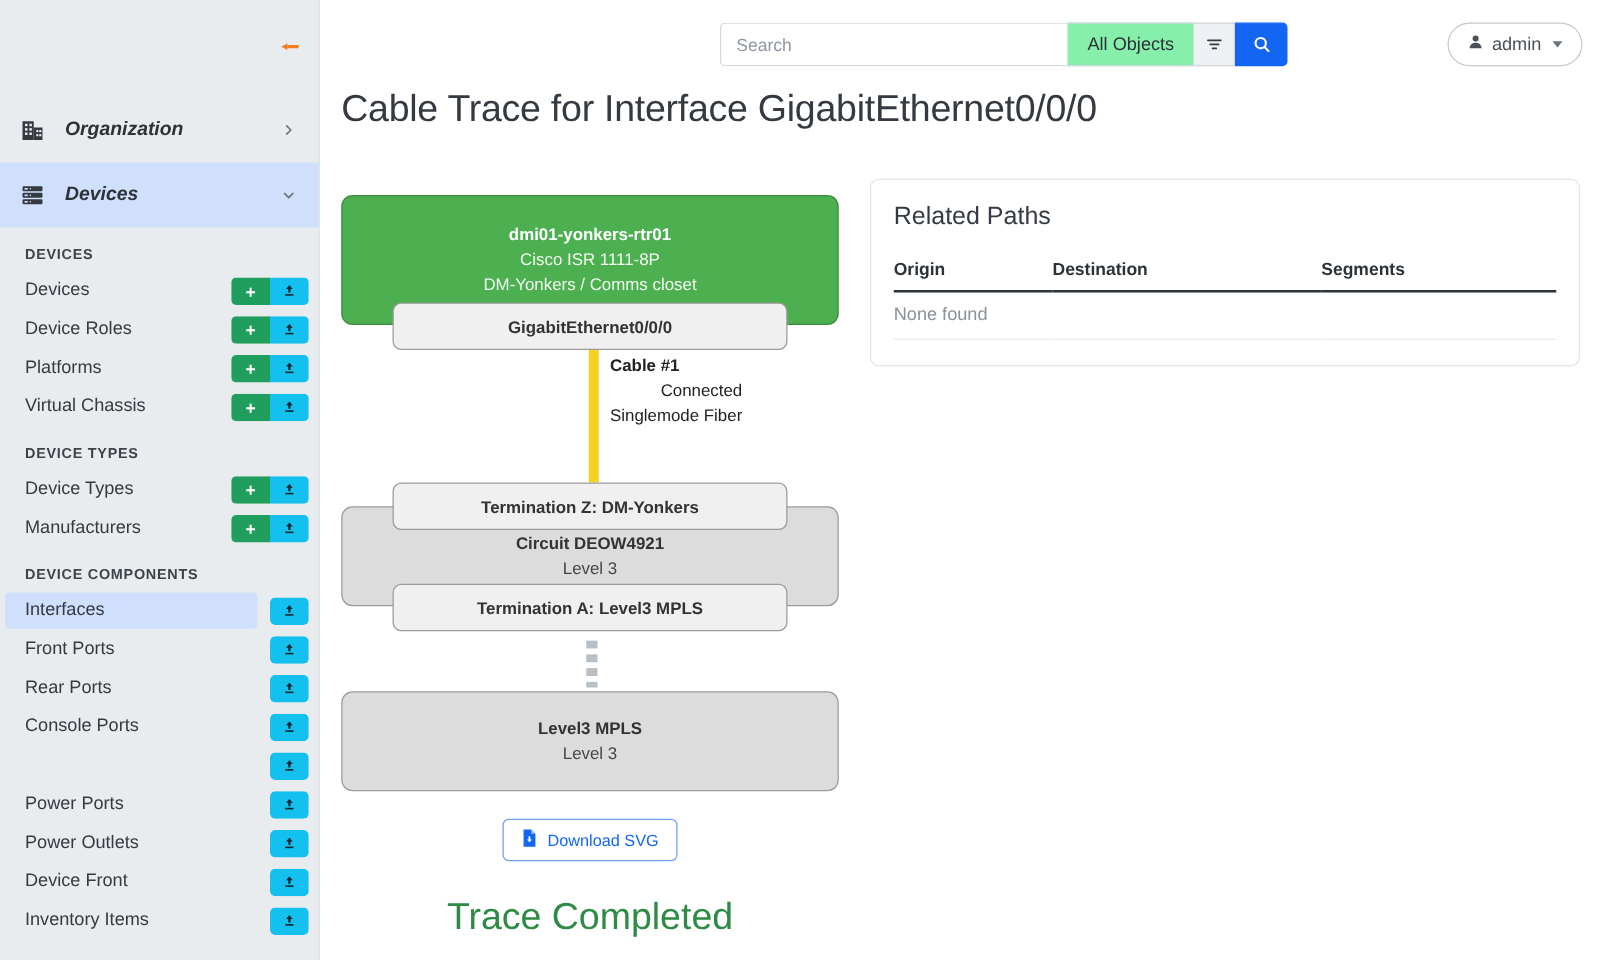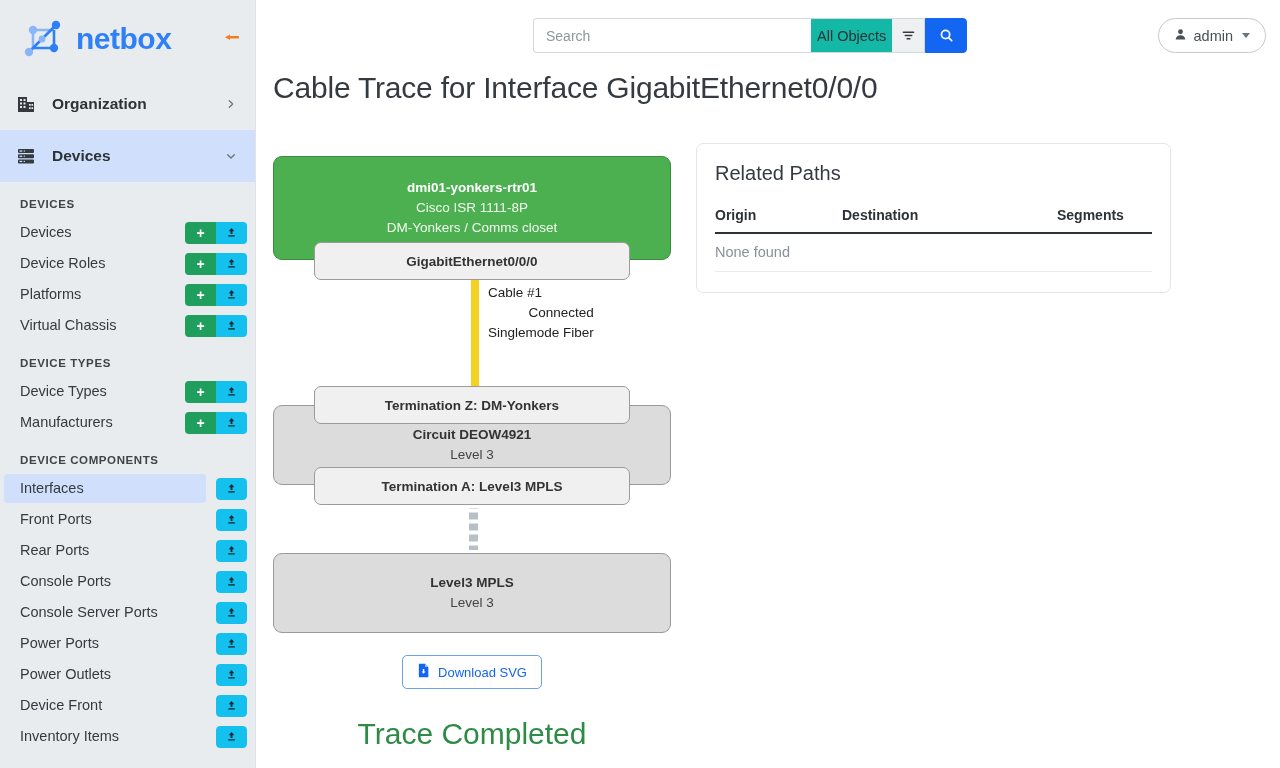--- a/index.html
+++ b/index.html
@@ -29,21 +29,21 @@
   .brand-word { font-size: 30px; font-weight: 700; color: #2f80f7; letter-spacing: -0.5px; line-height: 1; }
   .pin { margin-left: auto; width: 16px; height: 16px; color: #f57c20; display: flex; align-items: center; justify-content: center; }
 
   .nav-group {
     display: flex; align-items: center; gap: 14px;
     padding: 0 18px 0 14px; height: 52px;
     cursor: pointer; font-size: 15.5px; font-weight: 700; color: #2c3236;
   }
   .nav-group.expanded { background: #cfdffc; }
   .nav-group .nav-icon { width: 24px; height: 24px; display:flex; align-items:center; justify-content:center; color:#343a40; }
-  .nav-group .nav-label { flex: 1; }
+  .nav-group .nav-label { flex: 1; font-style: italic; }
   .nav-group .chev { width: 12px; height: 12px; color: #6b747c; display: flex; align-items: center; justify-content: center; }
 
   .nav-section-title {
     font-size: 11.5px; font-weight: 700; letter-spacing: .6px;
     color: #3d4449; padding: 16px 0 7px 20px; text-transform: uppercase;
   }
   .nav-item {
     display: flex; align-items: center; height: 31px;
     padding-left: 20px; padding-right: 8px; position: relative;
   }
@@ -72,26 +72,26 @@
   .btns-wrap { margin-left: auto; }
 
   
   .main { flex: 1; height: 768px; position: relative; background: #fff; overflow: hidden; }
 
   .topbar { height: 70px; display: flex; align-items: center; position: relative; }
   .search-wrap { position: absolute; left: 277px; top: 18px; display: flex; height: 35px; }
   .search-input {
     width: 278px; height: 35px; border: 1px solid #d3d8dd; border-right: none;
     border-radius: 4px 0 0 4px; padding: 0 12px; font-size: 14px;
-    font-family: "Liberation Sans", sans-serif; color: #2c3236; background: #fff; outline: none;
+    font-family: "Liberation Sans", sans-serif; color: #2c3236; background: #fff; outline: none; margin-left: 43px;
   }
   .search-input::placeholder { color: #8e979f; }
   .obj-select {
-    height: 35px; background: #14b8a6; border: 1px solid #d3d8dd; border-left: none; border-right: none;
-    display: flex; align-items: center; padding: 0 6px; font-size: 14.5px; color: #2c3236; cursor: pointer;
+    height: 35px; background: #86efac; border: 1px solid #d3d8dd; border-left: none; border-right: none;
+    display: flex; align-items: center; padding: 0 16px; font-size: 14.5px; color: #2c3236; cursor: pointer;
   }
   .filter-btn {
     height: 35px; width: 33px; background: #eef0f2; border: 1px solid #d3d8dd; border-left: none;
     display: flex; align-items: center; justify-content: center; cursor: pointer; color: #343a40;
   }
   .search-btn {
     height: 35px; width: 42px; background: #1266f1; border: 1px solid #1266f1;
     border-radius: 0 4px 4px 0; display: flex; align-items: center; justify-content: center;
     cursor: pointer; color: #fff;
   }
@@ -128,21 +128,21 @@
     font-size: 13.5px; font-weight: 700; color: #333;
     margin: -18px auto 0 auto; position: relative; z-index: 3; cursor: pointer;
   }
 
   .cable-seg { position: relative; height: 106px; }
   .cable-line {
     position: absolute; left: 198px; top: 0; width: 8px; height: 106px;
     background: #f5d221;
   }
   .cable-label { position: absolute; left: 215px; top: 3px; }
-  .cable-label .l1 { font-size: 13.5px; font-weight: 400; color: #222; line-height: 20px; }
+  .cable-label .l1 { font-size: 13.5px; font-weight: 700; color: #222; line-height: 20px; }
   .cable-label .l2 { font-size: 13.5px; color: #222; line-height: 20px; text-align: right; }
 
   .circuit-wrap { position: relative; }
   .circuit-box {
     width: 398px; height: 80px; background: #dcdcdc;
     border: 1px solid #9b9b9b; border-radius: 9px;
     display: flex; flex-direction: column; align-items: center; justify-content: center;
     margin-top: -19px; cursor: pointer;
   }
   .circuit-name { font-size: 13.5px; font-weight: 700; color: #333; line-height: 20px; }
@@ -169,21 +169,21 @@
     color: #1266f1; font-size: 13px; padding: 7px 14px; cursor: pointer;
     font-family: "Liberation Sans", sans-serif;
   }
   .trace-done {
     text-align: center; margin-top: 28px;
     font-size: 30px; color: #2e8b45; font-weight: 400;
   }
 
   
   .card {
-    position: absolute; left: 440px; top: 143px; width: 475px;
+    position: absolute; left: 440px; top: 143px; width: 568px;
     background: #fff; border: 1px solid #e3e6e9; border-radius: 7px;
     padding: 18px 18px 20px 18px;
   }
   .card-title { font-size: 20px; color: #343a40; font-weight: 400; margin-bottom: 22px; }
   .tbl { width: 100%; border-collapse: collapse; }
   .tbl th {
     text-align: left; font-size: 14px; font-weight: 700; color: #2c3236;
     padding: 0 0 9px 0; border-bottom: 2px solid #2c3236;
   }
   .tbl th.c1 { width: 127px; }
@@ -194,40 +194,20 @@
   }
 </style>
 </head>
 <body>
 
 <div class="app">
 
   <aside class="sidebar">
 
     <div class="brand">
-      <div class="brand-logo">
-        <span class="brand-mark">
-          <svg viewBox="0 0 46 44" width="46" height="44">
-            <g stroke="#8ab6f7" stroke-width="2.6" fill="none">
-              <path d="M11 31 L11 13 L32 13"></path>
-            </g>
-            <g stroke="#2f80f7" stroke-width="2.6" fill="none">
-              <path d="M32 13 L32 31 L11 31"></path>
-              <path d="M20 22 L34 8"></path>
-              <path d="M20 22 L7 35"></path>
-            </g>
-            <circle cx="11" cy="13" r="4.2" fill="#8ab6f7"></circle>
-            <circle cx="34" cy="8" r="4.2" fill="#2f80f7"></circle>
-            <circle cx="7" cy="35" r="4.2" fill="#8ab6f7"></circle>
-            <circle cx="32" cy="31" r="4.2" fill="#2f80f7"></circle>
-            <circle cx="20" cy="22" r="3.4" fill="#8ab6f7"></circle>
-          </svg>
-        </span>
-        <span class="brand-word">netbox</span>
-      </div>
       <span class="pin">
         <svg viewBox="0 0 16 16" width="16" height="16" fill="#f57c20">
           <rect x="7" y="5" width="9" height="2.6" rx="0.6"></rect>
           <path d="M2 6.3 L7 3.6 L7 9 Z"></path>
         </svg>
       </span>
     </div>
 
     <div class="nav-group">
       <span class="nav-icon">
@@ -396,21 +376,20 @@
       <span class="btns btns-single btns-wrap">
         <span class="btn-up" style="border-radius:4px">
             <svg viewBox="0 0 12 12" fill="currentColor">
               <path d="M6 1.2 L9 4.6 L7 4.6 L7 7.6 L5 7.6 L5 4.6 L3 4.6 Z"></path>
               <rect x="2.4" y="9" width="7.2" height="1.4"></rect>
             </svg>
           </span>
       </span>
     </div>
     <div class="nav-item">
-      <span class="nav-text">Console Server Ports</span>
       <span class="btns btns-single btns-wrap">
         <span class="btn-up" style="border-radius:4px">
             <svg viewBox="0 0 12 12" fill="currentColor">
               <path d="M6 1.2 L9 4.6 L7 4.6 L7 7.6 L5 7.6 L5 4.6 L3 4.6 Z"></path>
               <rect x="2.4" y="9" width="7.2" height="1.4"></rect>
             </svg>
           </span>
       </span>
     </div>
     <div class="nav-item">

